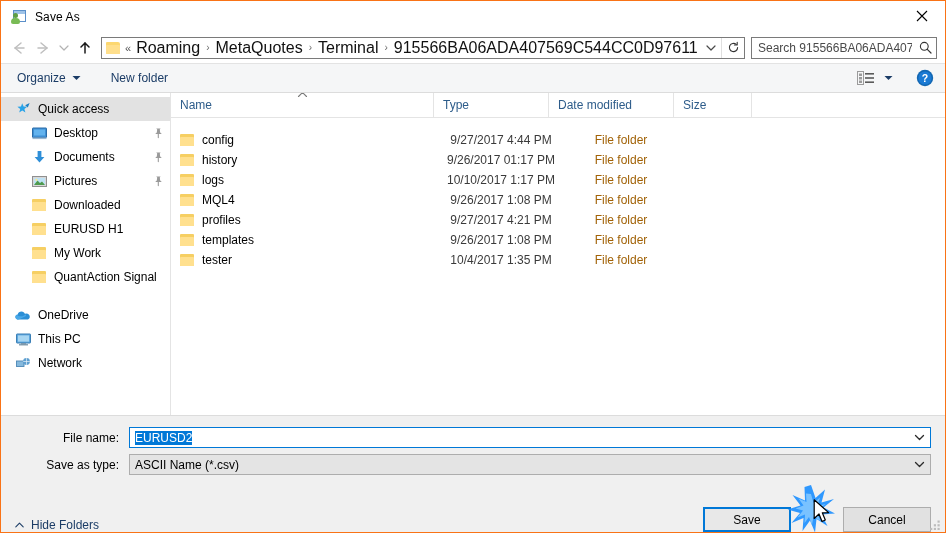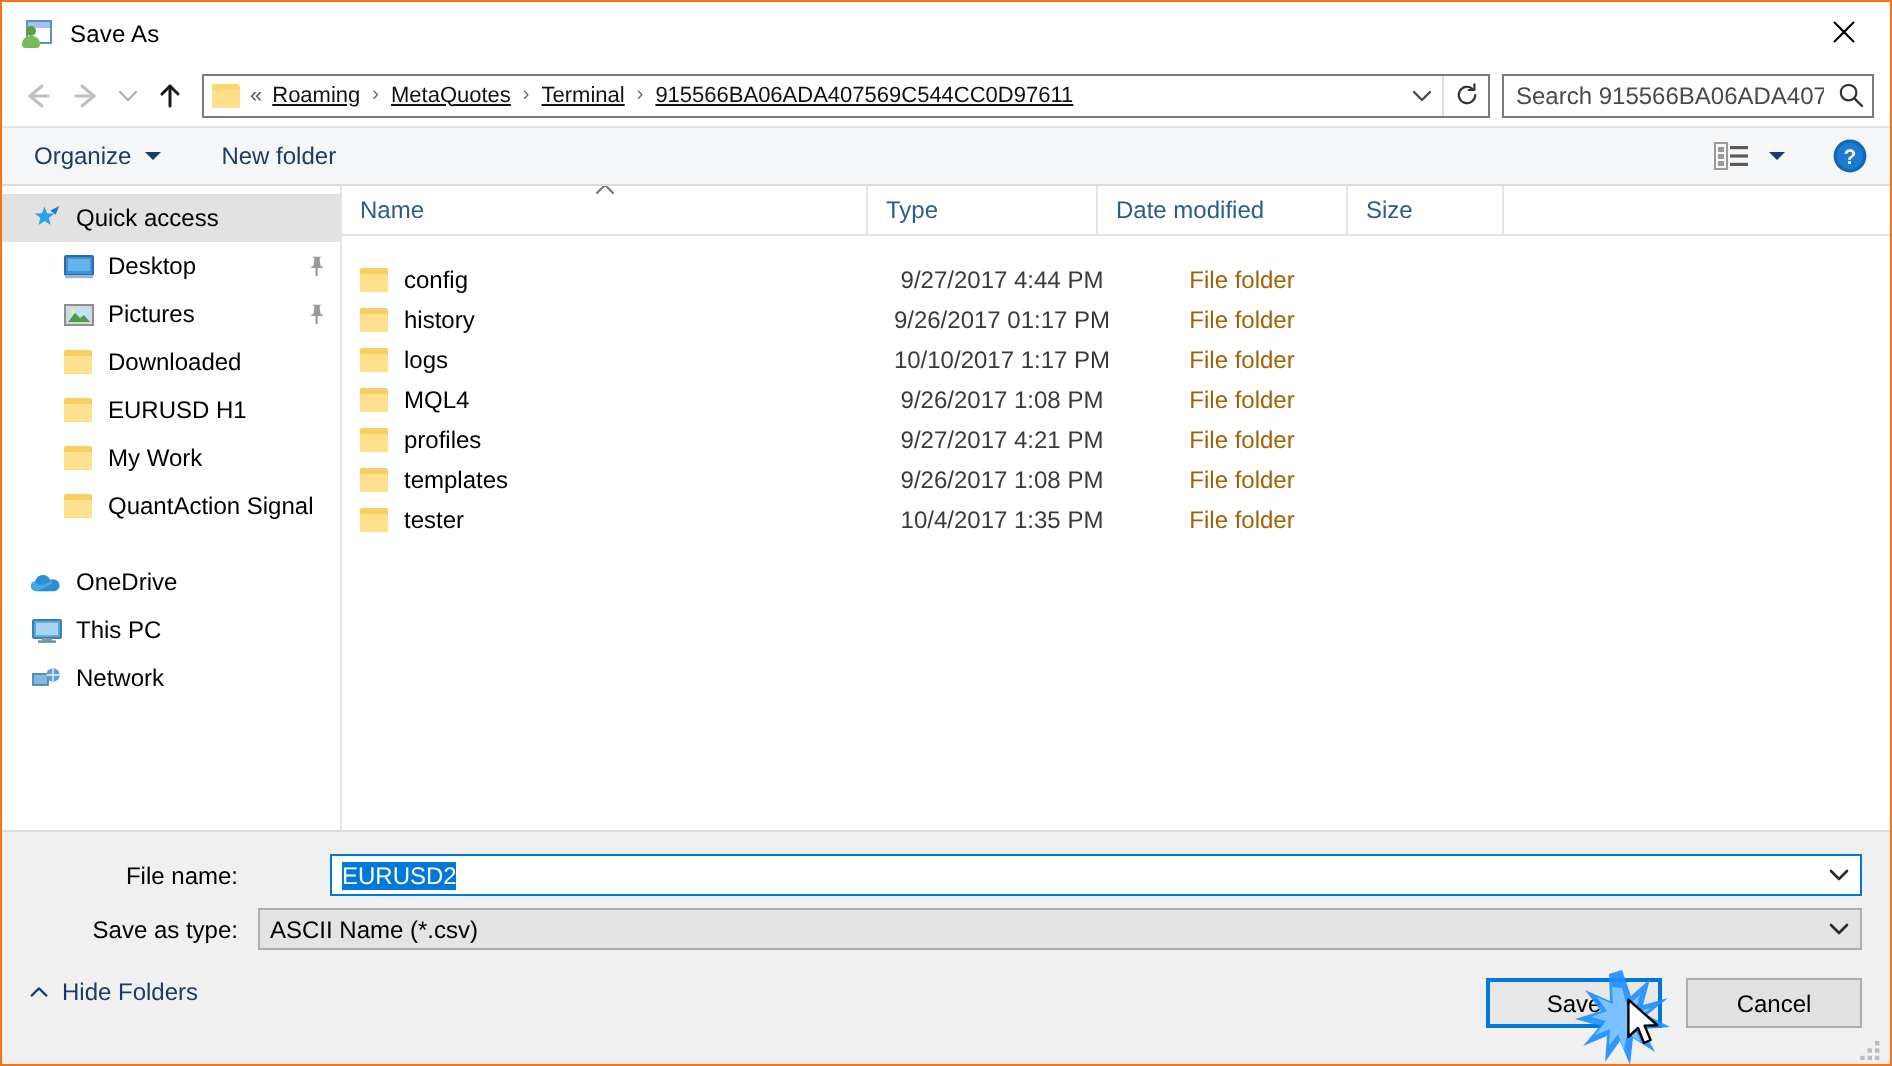--- a/index.html
+++ b/index.html
@@ -140,24 +140,23 @@
   }
   .crumbs {
     display: flex;
     align-items: center;
     flex: 1 1 auto;
     overflow: hidden;
     white-space: nowrap;
     min-width: 0;
   }
   .crumb {
-    font-size: 11px;
+    font-size: 16px;
     color: #111111;
     padding: 2px 3px;
-    text-decoration: underline;
   }
   .crumb-sep {
     color: #6d6d6d;
     font-size: 10px;
     padding: 0 3px;
     flex: 0 0 auto;
   }
   .crumb-overflow {
     color: #555555;
     font-size: 11px;
@@ -419,21 +418,20 @@
     flex: 1 1 auto;
     height: 21px;
     display: flex;
     align-items: center;
     box-sizing: border-box;
     min-width: 0;
   }
   .combo.filename {
     border: 1px solid #0078d7;
     background: #ffffff;
-    margin-left: 36px;
   }
   .combo.filetype {
     border: 1px solid #adadad;
     background: #e4e4e4;
   }
   .combo .value {
     flex: 1 1 auto;
     font-size: 12px;
     padding-left: 5px;
     overflow: hidden;
@@ -453,24 +451,25 @@
     align-items: center;
     justify-content: center;
   }
 
   
   .footer {
     background: #f0f0f0;
     height: 43px;
     min-height: 43px;
     display: flex;
-    align-items: flex-start;
+    align-items: flex-end;
     padding: 0 14px 0 14px;
     box-sizing: border-box;
     position: relative;
+    gap: 40px;
   }
   .hide-folders {
     display: flex;
     align-items: center;
     font-size: 12px;
     color: #1b3c66;
   }
   .hf-caret {
     margin-right: 7px;
     display: inline-flex;
@@ -668,20 +667,34 @@
         </span>
         <span class="nav-label">Desktop</span>
         <span class="pin">
           <svg width="12" height="12" viewBox="0 0 12 12">
             <path d="M4.2 1.4 L8.6 1.4 L7.8 2.4 L8.2 5.6 L9.8 7.0 L3.2 7.0 L4.8 5.6 L5.2 2.4 Z" fill="#9a9a9a"></path>
             <path d="M6.3 7.0 L6.3 10.6" stroke="#9a9a9a" stroke-width="1.1" stroke-linecap="round"></path>
           </svg>
         </span>
       </div>
 
+      <div class="nav-item indent">
+        <span class="nav-icon">
+          <svg width="15" height="14" viewBox="0 0 15 14">
+            <path d="M5.6 1 L9.4 1 L9.4 7 L12.4 7 L7.5 12.5 L2.6 7 L5.6 7 Z" fill="#2f8fd8"></path>
+          </svg>
+        </span>
+        <span class="nav-label">Documents</span>
+        <span class="pin">
+          <svg width="12" height="12" viewBox="0 0 12 12">
+            <path d="M4.2 1.4 L8.6 1.4 L7.8 2.4 L8.2 5.6 L9.8 7.0 L3.2 7.0 L4.8 5.6 L5.2 2.4 Z" fill="#9a9a9a"></path>
+            <path d="M6.3 7.0 L6.3 10.6" stroke="#9a9a9a" stroke-width="1.1" stroke-linecap="round"></path>
+          </svg>
+        </span>
+      </div>
 
       <div class="nav-item indent">
         <span class="nav-icon">
           <svg width="15" height="13" viewBox="0 0 15 13">
             <rect x="0.5" y="1.5" width="14" height="10" fill="#d8d8d8" stroke="#8f8f8f" stroke-width="1"></rect>
             <rect x="2" y="3" width="11" height="7" fill="#bfe2f5"></rect>
             <path d="M2 10 L5.5 5.5 L8 8 L10 6.5 L13 10 Z" fill="#4f9a4f"></path>
             <circle cx="4.4" cy="4.8" r="1.1" fill="#ffe98a"></circle>
           </svg>
         </span>

